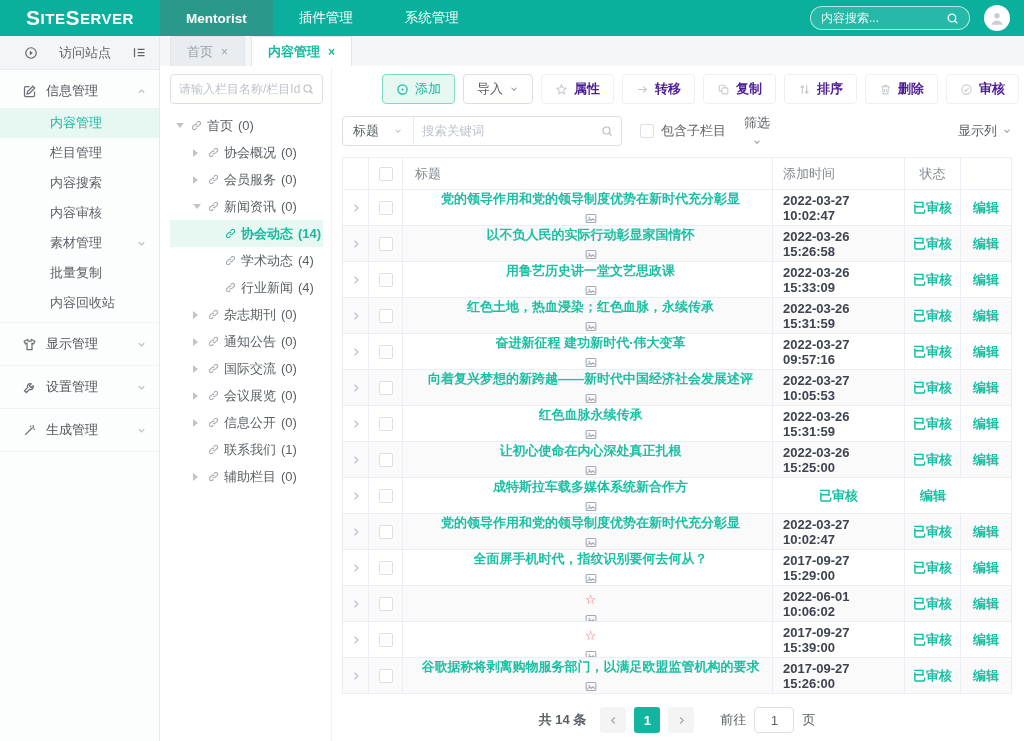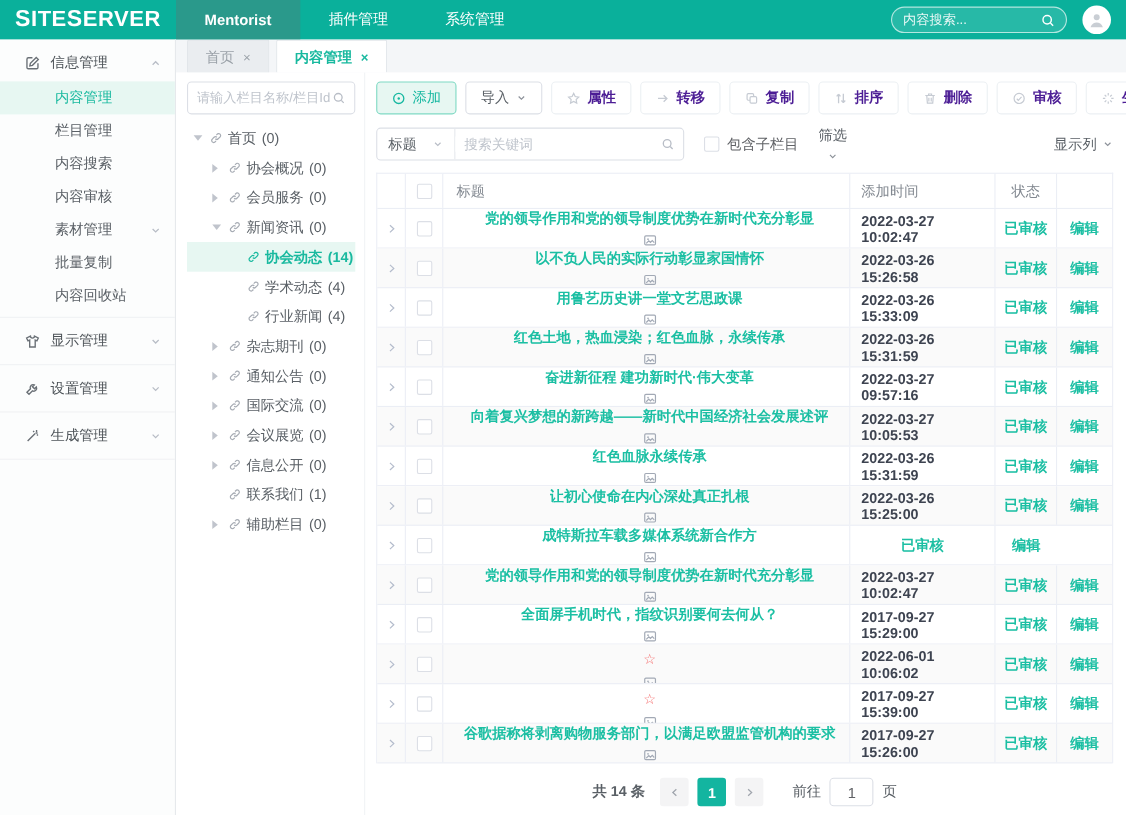--- a/index.html
+++ b/index.html
@@ -3,21 +3,21 @@
 <meta charset="utf-8">
 <style>
   * { margin:0; padding:0; box-sizing:border-box; }
   html,body { width:1024px; height:741px; overflow:hidden;
     font-family:"Liberation Sans","DejaVu Sans",sans-serif; font-size:13px; color:#606266; background:#fff; }
 
   
   .topbar { height:36px; background:#0ab09b; display:flex; align-items:center; color:#fff; }
   .logo { width:160px; display:flex; align-items:center; justify-content:center; font-weight:bold; letter-spacing:.5px; white-space:nowrap; }
   .logo .big { font-size:21px; }
-  .logo .small { font-size:20px; }
+  .logo .small { font-size:15px; }
   .topnav { display:flex; height:100%; }
   .topnav-item { display:flex; align-items:center; padding:0 26px; font-size:13.5px; cursor:pointer; }
   .topnav-item.active { background:#2a998b; font-weight:bold; }
   .topbar-right { margin-left:auto; display:flex; align-items:center; gap:14px; padding-right:14px; }
   .topsearch { display:flex; align-items:center; width:160px; height:24px; border:1px solid rgba(255,255,255,.65);
     border-radius:12px; background:rgba(255,255,255,.12); padding:0 10px; }
   .topsearch input { flex:1; border:none; outline:none; background:transparent; color:#fff; font-size:12px; min-width:0; }
   .topsearch input::placeholder { color:rgba(255,255,255,.9); }
   .avatar { width:26px; height:26px; border-radius:50%; background:#fff; display:flex; align-items:center; justify-content:center; }
 
@@ -59,21 +59,21 @@
   .arrow-right::before { border-left:5px solid #c0c4cc; border-top:4px solid transparent; border-bottom:4px solid transparent; }
   .arrow-down::before  { border-top:5px solid #c0c4cc; border-left:4px solid transparent; border-right:4px solid transparent; }
   .arrow-none::before  { width:5px; }
   .linkicon { color:#a8adb5; display:inline-flex; flex-shrink:0; }
 
   
   .main { flex:1; min-width:0; padding:8px 12px 0 10px; display:flex; flex-direction:column; }
   .toolbar { display:flex; gap:8px; }
   .btn { display:inline-flex; align-items:center; gap:6px; height:30px; padding:0 13px; border-radius:4px;
     border:1px solid #dcdfe6; background:#fff; color:#5a6066; cursor:pointer; font-size:13px; white-space:nowrap; }
-  .btn.primary { background:#e7f7f2; border-color:#7fd9c3; color:#17b8a1; }
+  .btn.primary { background:#e7f7f2; border-color:#7fd9c3; color:#17b8a1;margin-left:40px; }
   .btn.disabled { border-color:#ecEFf3; border-color:#ecf0f3; color:#4c1d95; cursor:default;font-weight:bold; }
   .btn .svgicon { flex-shrink:0; }
 
   .filterrow { display:flex; align-items:center; margin-top:10px; gap:18px; }
   .inputgroup { display:flex; align-items:center; width:280px; height:30px; border:1px solid #dcdfe6; border-radius:4px; overflow:hidden; }
   .field-select { display:flex; align-items:center; gap:14px; padding:0 10px; height:100%; border-right:1px solid #e6e9ed; color:#5a6066; cursor:pointer; }
   .inputgroup input { flex:1; border:none; outline:none; padding:0 8px; font-size:12.5px; min-width:0; }
   .inputgroup input::placeholder { color:#bfc4cc; }
   .inputgroup .searchicon { padding-right:8px; color:#b8bdc6; display:flex; }
   .check-wrap { display:flex; align-items:center; gap:7px; cursor:pointer; }
@@ -151,20 +151,34 @@
             <path d="M4.5 21c1.4-4 4.7-5.6 7.5-5.6s6.1 1.6 7.5 5.6" fill="#c9ced4" stroke="none"></path>
           </svg>
       </span>
     </div>
   </div>
 </div>
 
 <div class="shell">
 
   <div class="sidebar">
+    <div class="site-btn">
+      <span class="svgicon">
+        <svg width="14" height="14" viewBox="0 0 24 24" fill="none" stroke="#5f6469" stroke-width="2">
+            <circle cx="12" cy="12" r="9"></circle>
+            <path d="M10 8.2l5 3.8-5 3.8z" fill="#5f6469" stroke="none"></path>
+          </svg>
+      </span>
+      <span class="label">访问站点</span>
+      <span class="svgicon">
+        <svg width="15" height="15" viewBox="0 0 24 24" fill="none" stroke="#5f6469" stroke-width="2">
+            <path d="M4 5v14M9 7h11M9 12h11M9 17h11"></path>
+          </svg>
+      </span>
+    </div>
     <div class="menu">
       <div class="menu-group">
         <span class="svgicon">
           <svg width="15" height="15" viewBox="0 0 24 24" fill="none" stroke="#6a7076" stroke-width="2">
               <path d="M12 4H6a2 2 0 0 0-2 2v12a2 2 0 0 0 2 2h12a2 2 0 0 0 2-2v-6"></path>
               <path d="M17.5 3.5l3 3L12 15l-3.8.8L9 12z"></path>
             </svg>
         </span>
         <span>信息管理</span>
         <span class="chev">

